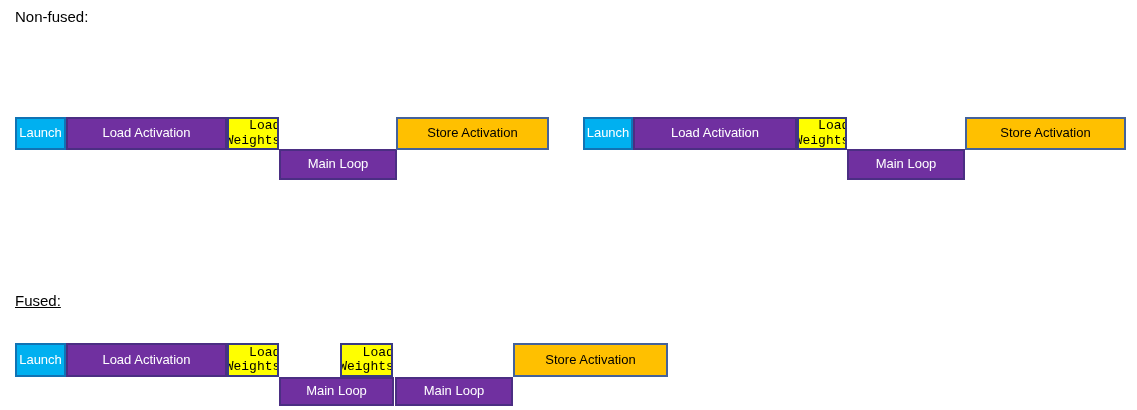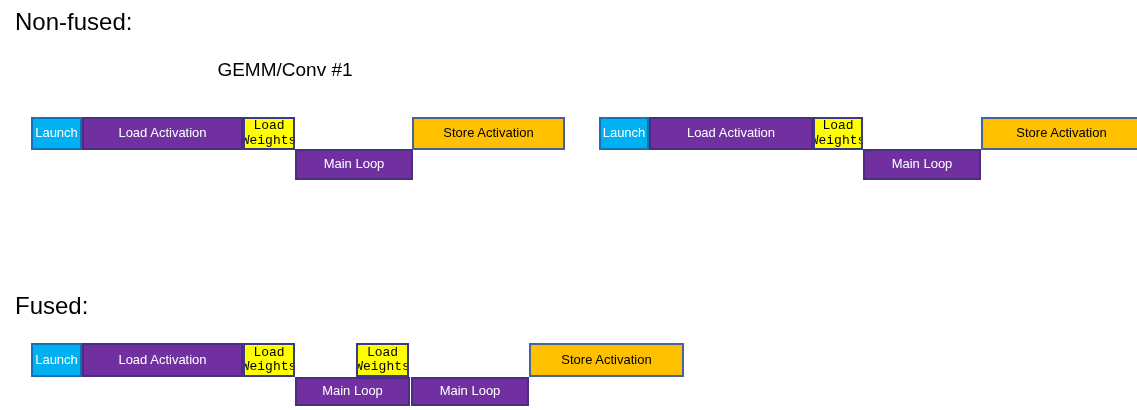--- a/index.html
+++ b/index.html
@@ -10,44 +10,43 @@
   }
   .canvas {
     position: relative;
     width: 1137px;
     height: 410px;
     background: var(--canvas-bg, #ffffff);
     overflow: hidden;
   }
   .section-label {
     position: absolute;
-    font-size: 24px;
+    font-size: 15px;
     color: #000000;
     white-space: nowrap;
   }
   .group-title {
     position: absolute;
     width: 240px;
     text-align: center;
     font-size: 19px;
     color: #000000;
     white-space: nowrap;
   }
   .block {
     position: absolute;
     box-sizing: border-box;
     display: flex;
     align-items: center;
     justify-content: center;
-    text-align: center;
+    text-align: right;
     font-size: 13px;
     line-height: 1.08;
     padding: 0 1px;
     overflow: hidden;
-    margin-left: 16px;
   }
   .launch {
     background: var(--launch-fill, #00B0F0);
     border: 2px solid var(--launch-border, #1173B4);
     color: var(--text-on-dark, #ffffff);
   }
   .purple {
     background: var(--load-fill, #7030A0);
     border: 2px solid var(--load-border, #4B2E83);
     color: var(--text-on-dark, #ffffff);
@@ -64,35 +63,34 @@
     color: var(--text-on-light, #000000);
   }
 </style>
 </head>
 <body>
 
 <div class="canvas">
 
   <div class="section-label" style="left:15px; top:8px;">Non-fused:</div>
 
-  <div class="group-title" style="left:165px; top:59px;">GEMM/Conv #1</div>
 
   <div class="block launch" style="left:15px; top:117px; width:51px; height:33px;">Launch</div>
   <div class="block purple" style="left:66px; top:117px; width:161px; height:33px;">Load Activation</div>
   <div class="block yellow" style="left:227px; top:117px; width:52px; height:33px;">Load Weights</div>
   <div class="block purple" style="left:279px; top:149px; width:118px; height:31px;">Main Loop</div>
   <div class="block orange" style="left:396px; top:117px; width:153px; height:33px;">Store Activation</div>
 
   <div class="block launch" style="left:583px; top:117px; width:50px; height:33px;">Launch</div>
   <div class="block purple" style="left:633px; top:117px; width:164px; height:33px;">Load Activation</div>
   <div class="block yellow" style="left:797px; top:117px; width:50px; height:33px;">Load Weights</div>
   <div class="block purple" style="left:847px; top:149px; width:118px; height:31px;">Main Loop</div>
   <div class="block orange" style="left:965px; top:117px; width:161px; height:33px;">Store Activation</div>
 
-  <div class="section-label" style="left:15px; top:292px;">Fused:</div>
+  <div class="section-label" style="left:15px; top:292px;text-decoration:underline;">Fused:</div>
 
   <div class="block launch" style="left:15px; top:343px; width:51px; height:34px;">Launch</div>
   <div class="block purple" style="left:66px; top:343px; width:161px; height:34px;">Load Activation</div>
   <div class="block yellow" style="left:227px; top:343px; width:52px; height:34px;">Load Weights</div>
   <div class="block purple" style="left:279px; top:377px; width:115px; height:29px;">Main Loop</div>
   <div class="block yellow" style="left:340px; top:343px; width:53px; height:34px;">Load Weights</div>
   <div class="block purple" style="left:395px; top:377px; width:118px; height:29px;">Main Loop</div>
   <div class="block orange" style="left:513px; top:343px; width:155px; height:34px;">Store Activation</div>
 
 </div>

